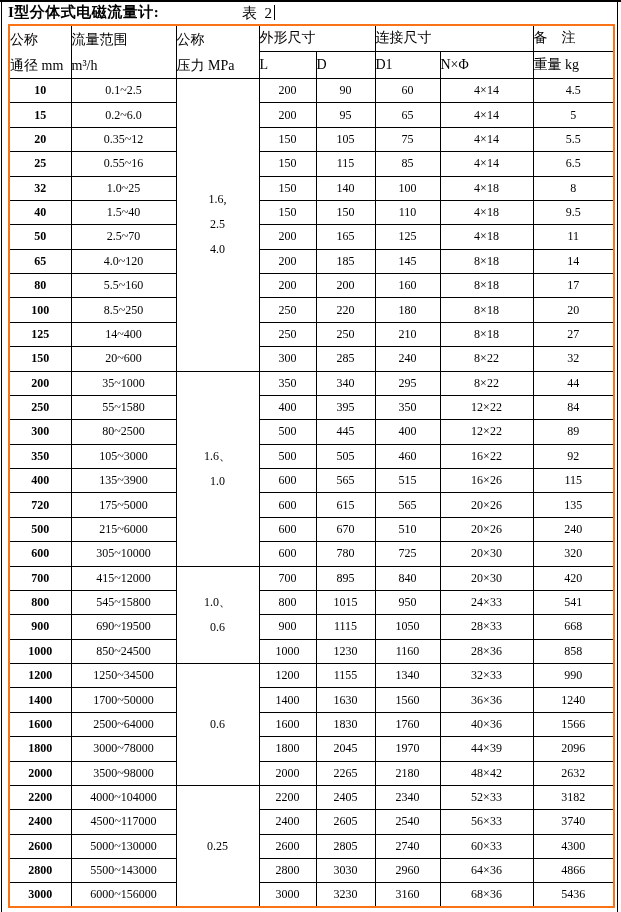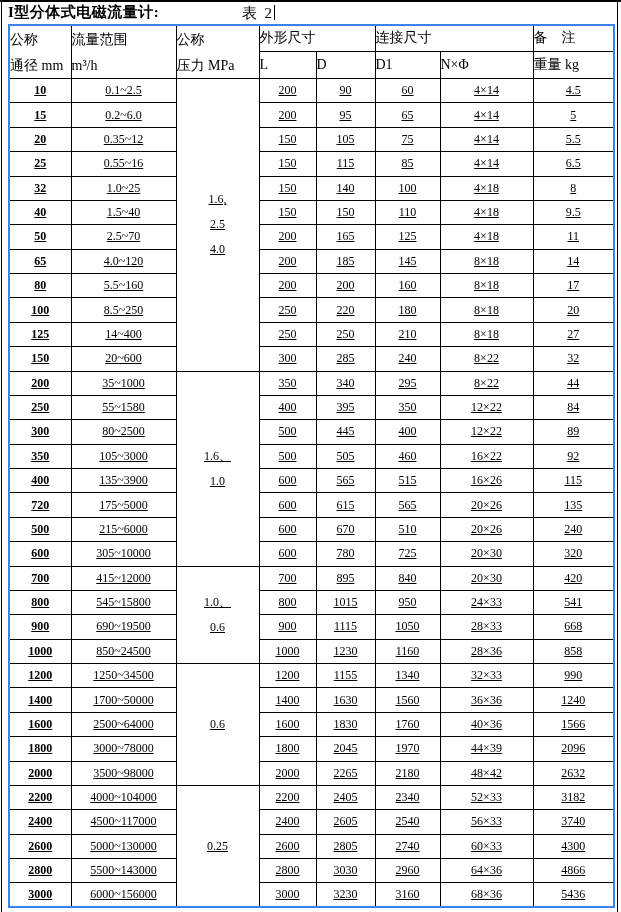--- a/index.html
+++ b/index.html
@@ -19,21 +19,21 @@
   .title-row { position: absolute; top: 3px; left: 8px; width: 601px; height: 20px; }
   .doc-title { font-weight: bold; font-size: 15px; letter-spacing: 0.5px; margin-top: 28px; }
   .table-label { position: absolute; left: 234px; top: 1px; font-size: 15px; white-space: pre; }
   .text-cursor { display: inline-block; width: 1px; height: 15px; background: #000; vertical-align: -2px; margin-left: 2px; }
 
   table.spec {
     position: absolute; top: 24px; left: 8px;
     width: 605px;
     border-collapse: collapse;
     table-layout: fixed;
-    border: 2px solid #3b82f6;
+    border: 2px solid #f97316;
   }
   table.spec th, table.spec td {
     border: 1px solid #000;
     padding: 0;
     overflow: hidden;
     white-space: nowrap;
   }
   thead th {
     font-weight: normal;
     font-size: 14px;
@@ -44,21 +44,21 @@
   tr.head-row-1 { height: 26px; }
   tr.head-row-2 { height: 27px; }
   th.two-line { vertical-align: top; }
   th.two-line div { height: 26px; line-height: 27px; }
 
   tbody td {
     text-align: center;
     font-size: 12px;
     height: 24.38px;
   }
-  tbody tr { height: 24.38px; text-decoration: underline; }
+  tbody tr { height: 24.38px; }
   td.col-dn { font-weight: bold; }
   td.col-pressure {
     vertical-align: middle;
     line-height: 25px;
     font-weight: normal;
   }
 </style>
 </head>
 <body>
 

